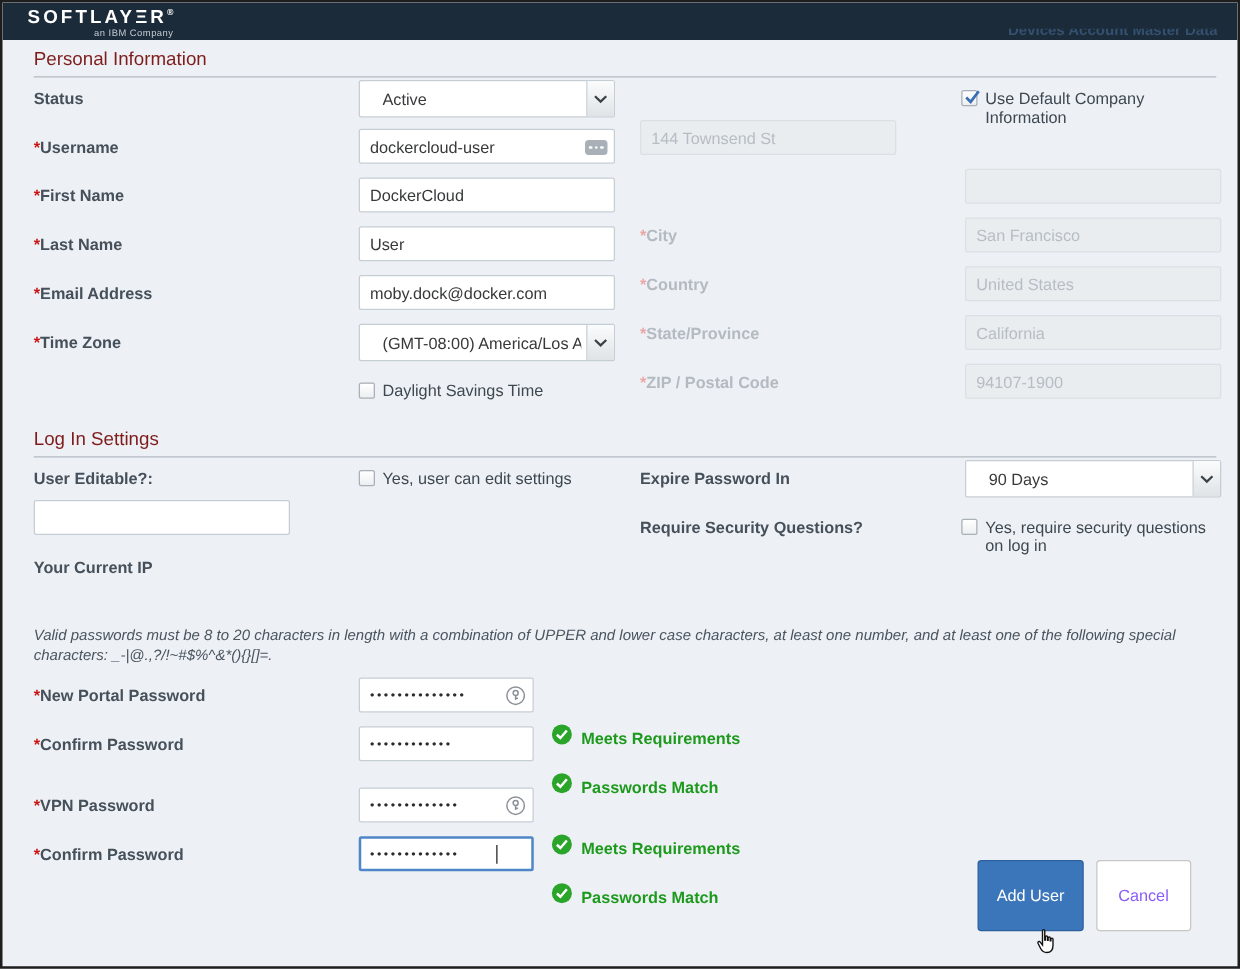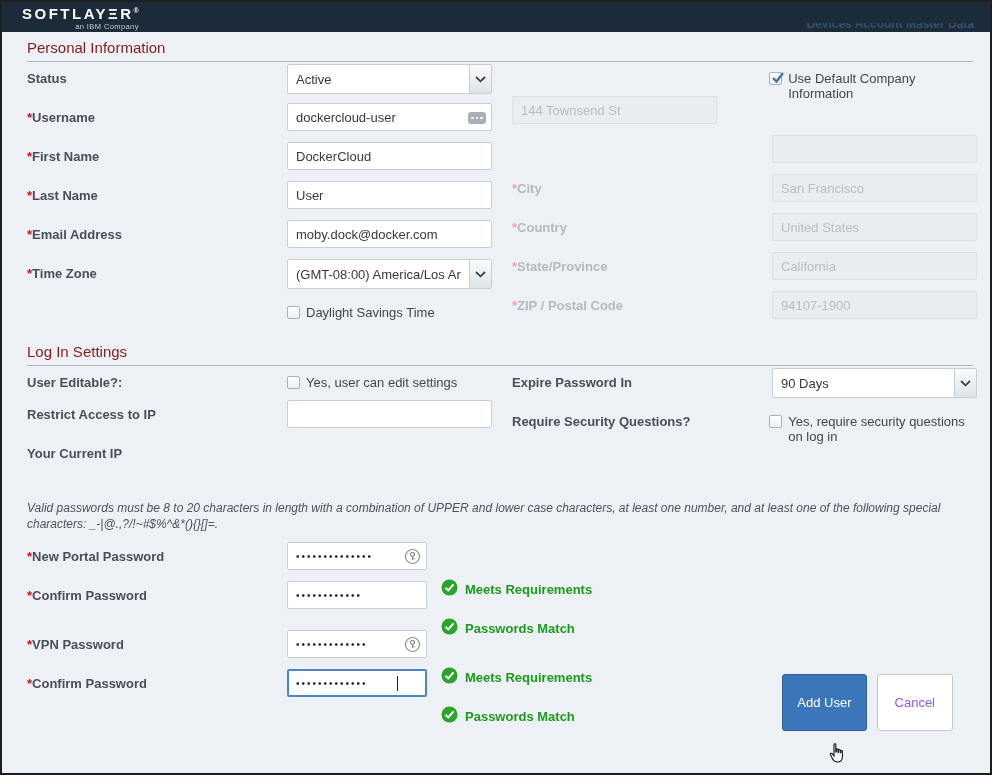--- a/index.html
+++ b/index.html
@@ -54,21 +54,21 @@
   .txt.dis { background: #e9edf0; border-color: #dbe0e4; color: #b7bdc4; }
   .txt.pw { width: 140px; font-size: 10px; letter-spacing: 2px; color: #2b2b2b; padding-right: 26px; }
   .txt.pw.nokey { padding-right: 8px; }
   .txt.pw.focused { border: 2px solid #4e86c8; padding-left: 7px; }
   
   .select {
     width: 100%; height: 30px; background: #fff; border: 1px solid #c6ced5;
     border-radius: 2px; position: relative; cursor: default;
   }
   .sel-val {
-    position: absolute; left: 8px; top: 7px; right: 26px; font-size: 13px; color: #38393a;
+    position: absolute; left: 18px; top: 7px; right: 26px; font-size: 13px; color: #38393a;
     white-space: nowrap; overflow: hidden;
   }
   .sel-btn {
     position: absolute; top: 0; right: 0; bottom: 0; width: 22px;
     border-left: 1px solid #c6ced5; background: linear-gradient(#fbfcfc, #dfe3e6);
     display: flex; align-items: center; justify-content: center;
   }
   
   .cb-row { display: flex; gap: 6px; padding-top: 7px; cursor: default; }
   .cb-box {
@@ -94,21 +94,21 @@
   .pw-gap { height: 10px; }
   .ok { display: flex; align-items: center; gap: 7px; margin-left: 14px; padding-top: 5px; margin-top: 32px; }
   .ok-txt { font-size: 13px; font-weight: bold; color: #1d9a1d; }
   .caret { position: absolute; left: 110px; top: 7px; width: 1px; height: 15px; background: #222; }
   
   .note {
     margin: 14px 25px 10px 25px; font-style: italic; font-size: 12px;
     color: #4a545e; line-height: 16px; max-width: 930px;
   }
   
-  .btns { position: absolute; right: 37px; bottom: 42px; display: flex; gap: 10px; }
+  .btns { position: absolute; right: 37px; bottom: 28px; display: flex; gap: 10px; }
   .btn { font-family: "Liberation Sans", sans-serif; font-size: 13px; border-radius: 3px;
     padding: 7px 14px; cursor: pointer; }
   .btn-primary { background: #3b76bb; border: 1px solid #2c5f9d; color: #fff; }
   .btn-secondary { background: #fff; border: 1px solid #c6c6c6; color: #8b5cf6; padding: 20px 17px; }
   .cursor-hand { position: absolute; left: 827px; top: 741px; z-index: 5; }
 </style>
 </head>
 <body>
 
 <div class="hdr">
@@ -232,21 +232,20 @@
     <div class="frow short">
       <div class="lbl"><span>User Editable?:</span></div>
       <div class="ctl">
         <label class="cb-row">
           <span class="cb-box"></span>
           <span class="cb-label">Yes, user can edit settings</span>
         </label>
       </div>
     </div>
     <div class="frow">
-      <div class="lbl"><span>Restrict Access to IP</span></div>
       <div class="ctl"><input class="txt" value="" style=""></div>
     </div>
     <div class="frow">
       <div class="lbl"><span>Your Current IP</span></div>
       <div class="ctl"></div>
     </div>
   </div>
   <div class="colR">
     <div class="frow">
       <div class="lbl"><span>Expire Password In</span></div>

